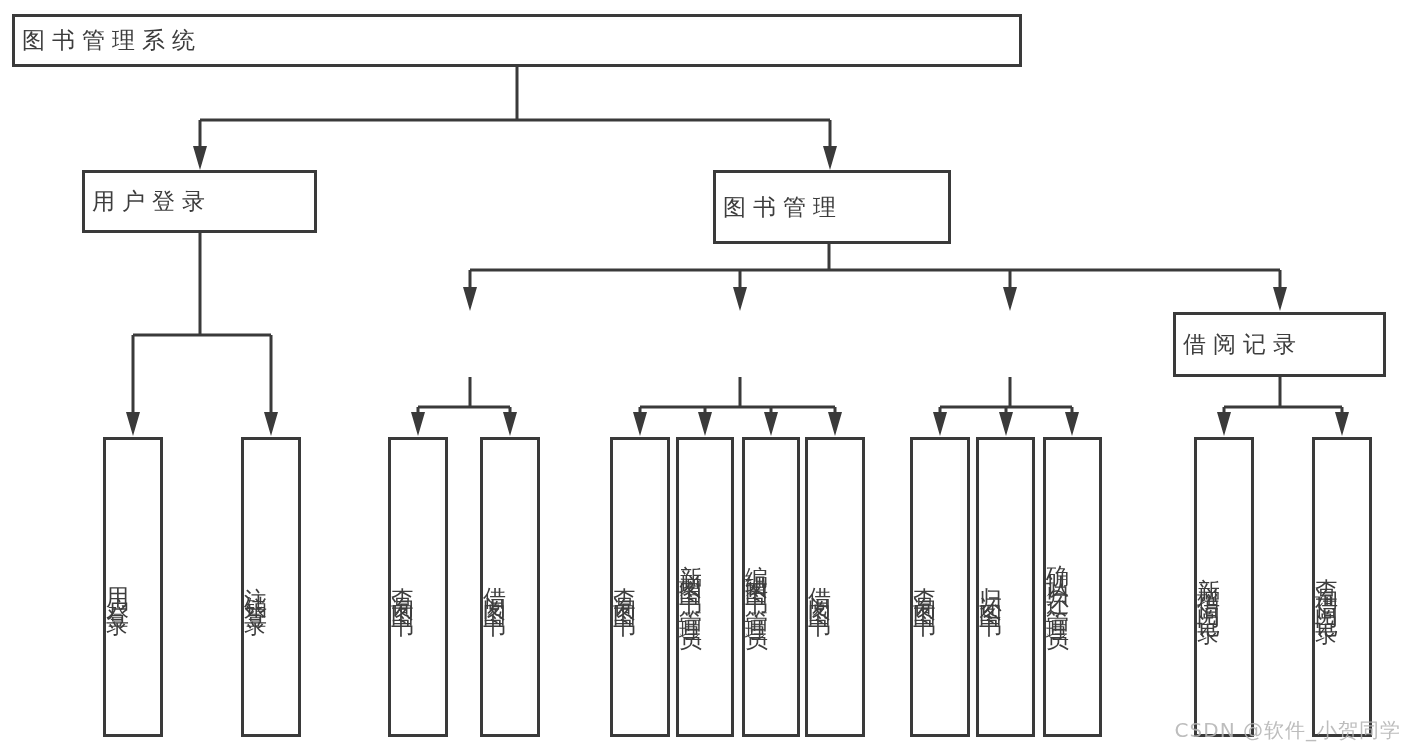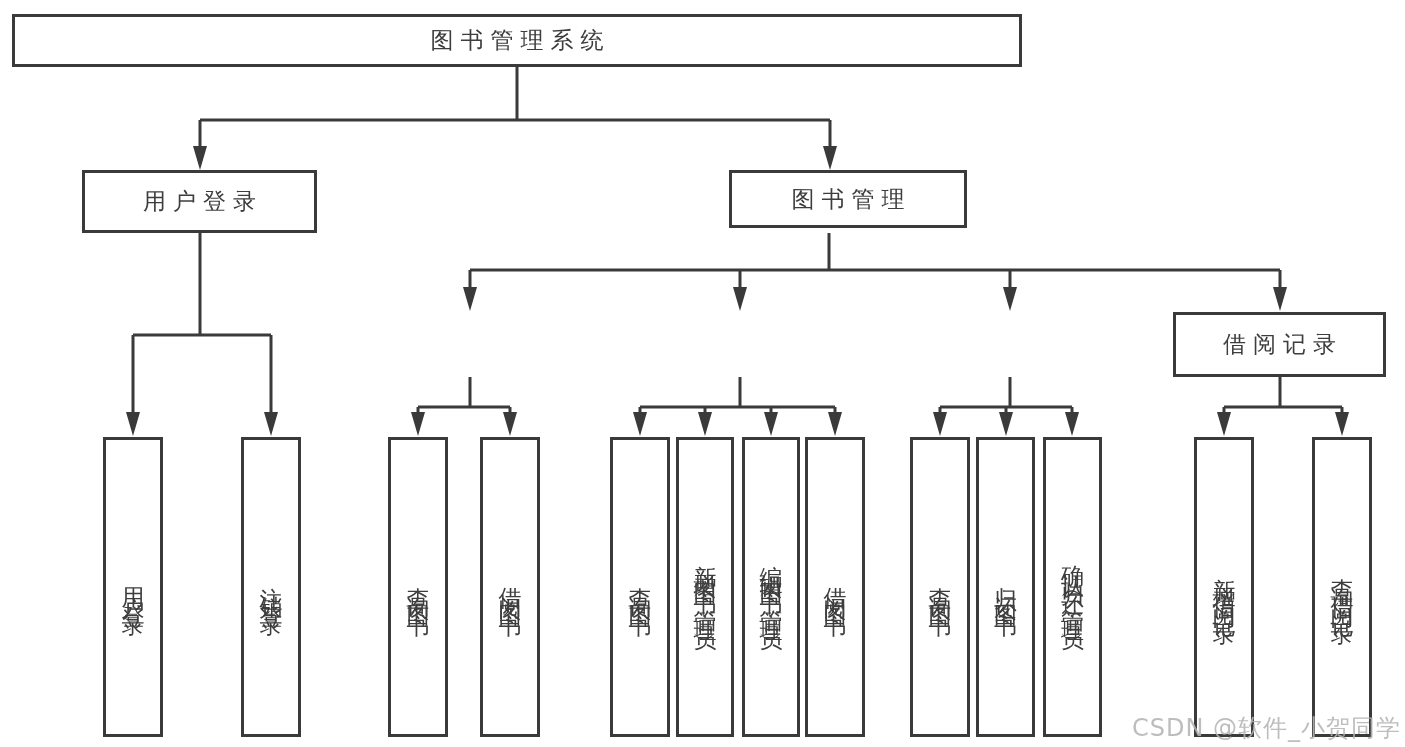--- a/index.html
+++ b/index.html
@@ -16,35 +16,35 @@
     font-family:"DejaVu Sans","Liberation Sans",sans-serif;
     overflow:hidden;
   }
   .wires{position:absolute;left:0;top:0;width:1405px;height:747px;}
   .wire{fill:none;stroke:var(--line,#3a3a3a);stroke-width:3;}
   .arrow{fill:var(--line,#3a3a3a);stroke:none;}
   .box{
     position:absolute;box-sizing:border-box;
     border:3px solid var(--line,#3a3a3a);
     background:#fff;
-    display:flex;align-items:center;justify-content:center;
+    display:flex;align-items:center;justify-content:flex-start;
     color:var(--text,#3d3d3d);
   }
   .box.h span{
     font-size:23px;letter-spacing:7px;text-indent:7px;
     white-space:nowrap;line-height:1;
   }
   .box.v span{
     writing-mode:vertical-rl;text-orientation:mixed;
     font-size:23px;letter-spacing:9px;line-height:1;
     white-space:nowrap;
   }
   .watermark{
     position:absolute;right:4px;bottom:3px;
-    font-size:24px;letter-spacing:1px;
+    font-size:20px;letter-spacing:1px;
     color:var(--watermark,#b4b4b4);
     opacity:.88;
     z-index:5;
   }
 </style>
 </head>
 <body>
 
 <div class="stage">
 
@@ -68,21 +68,21 @@
          M1335 412 L1349 412 L1342 436 Z"></path>
   </svg>
 
   <div class="box h" style="left:12px;top:14px;width:1010px;height:53px">
     <span>图书管理系统</span>
   </div>
 
   <div class="box h" style="left:82px;top:170px;width:235px;height:63px">
     <span>用户登录</span>
   </div>
-  <div class="box h" style="left:729px;top:170px;width:238px;height:58px">
+  <div class="box h" style="left:713px;top:170px;width:238px;height:74px">
     <span>图书管理</span>
   </div>
 
   <div class="box h" style="left:1173px;top:312px;width:213px;height:65px">
     <span>借阅记录</span>
   </div>
 
   <div class="box v" style="left:103px;top:437px;width:60px;height:300px">
     <span>用户登录</span>
   </div>

